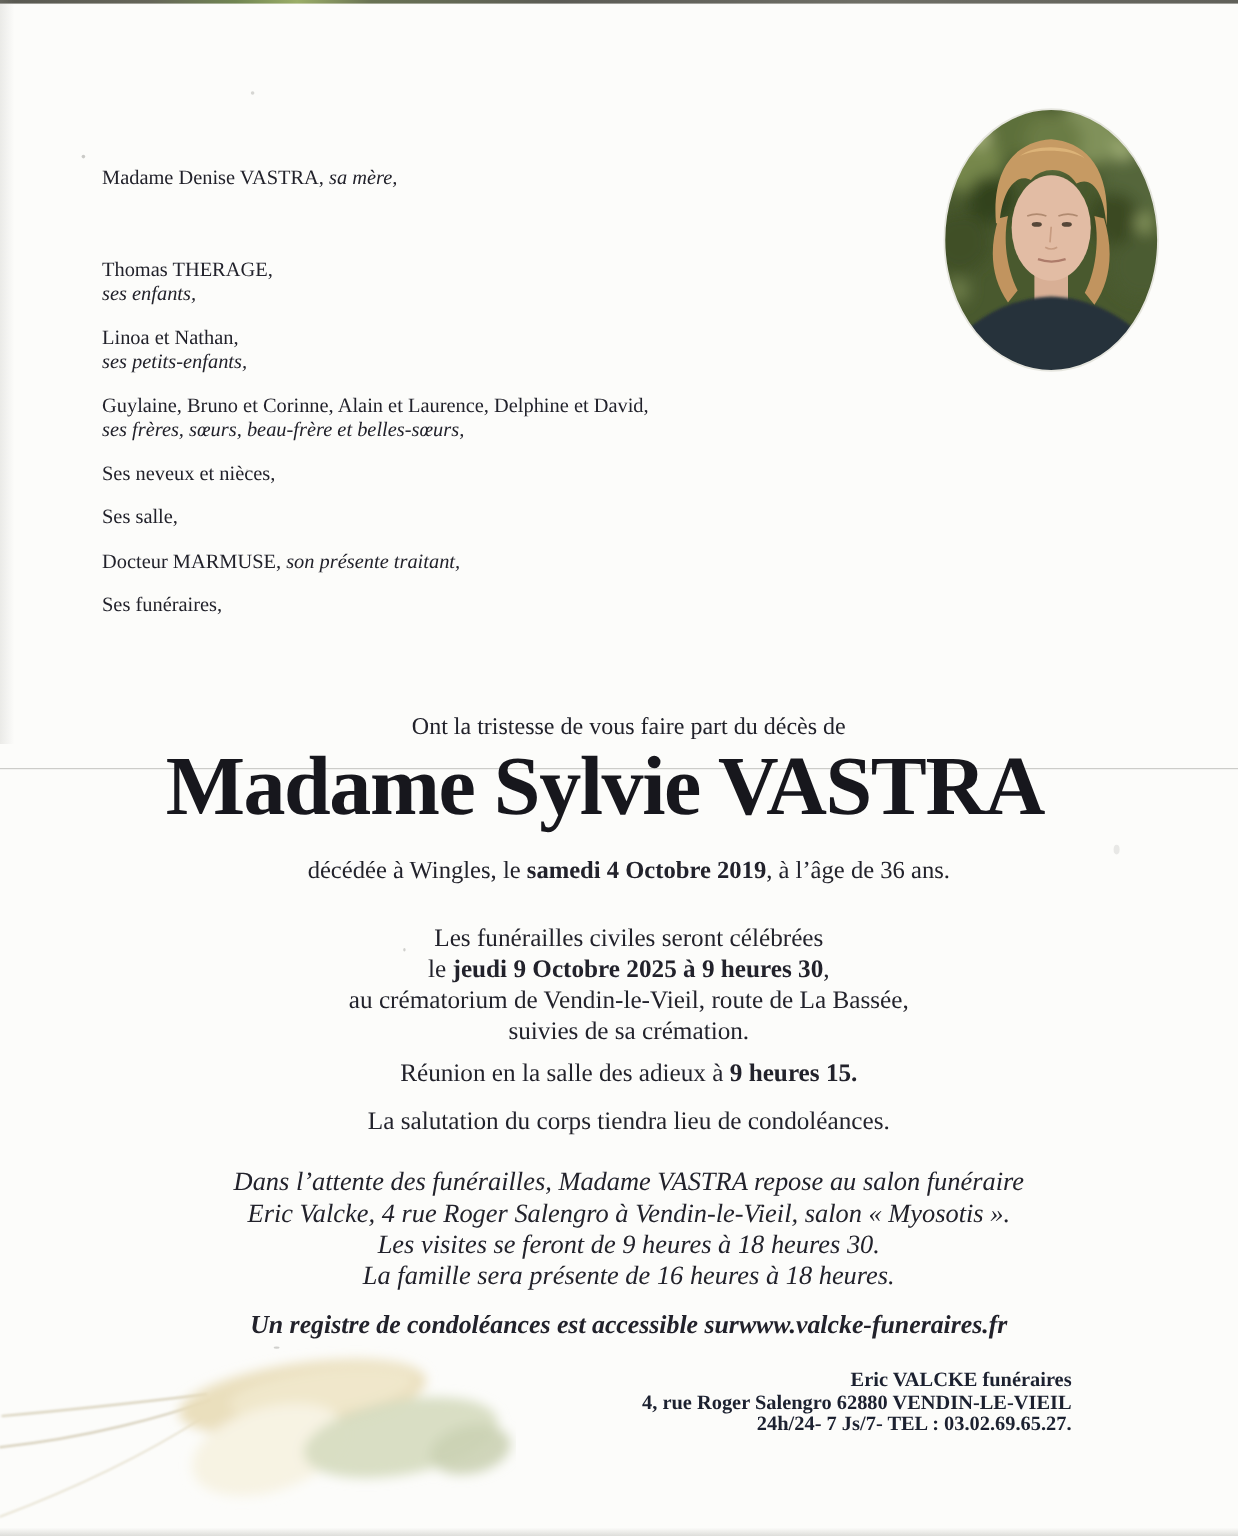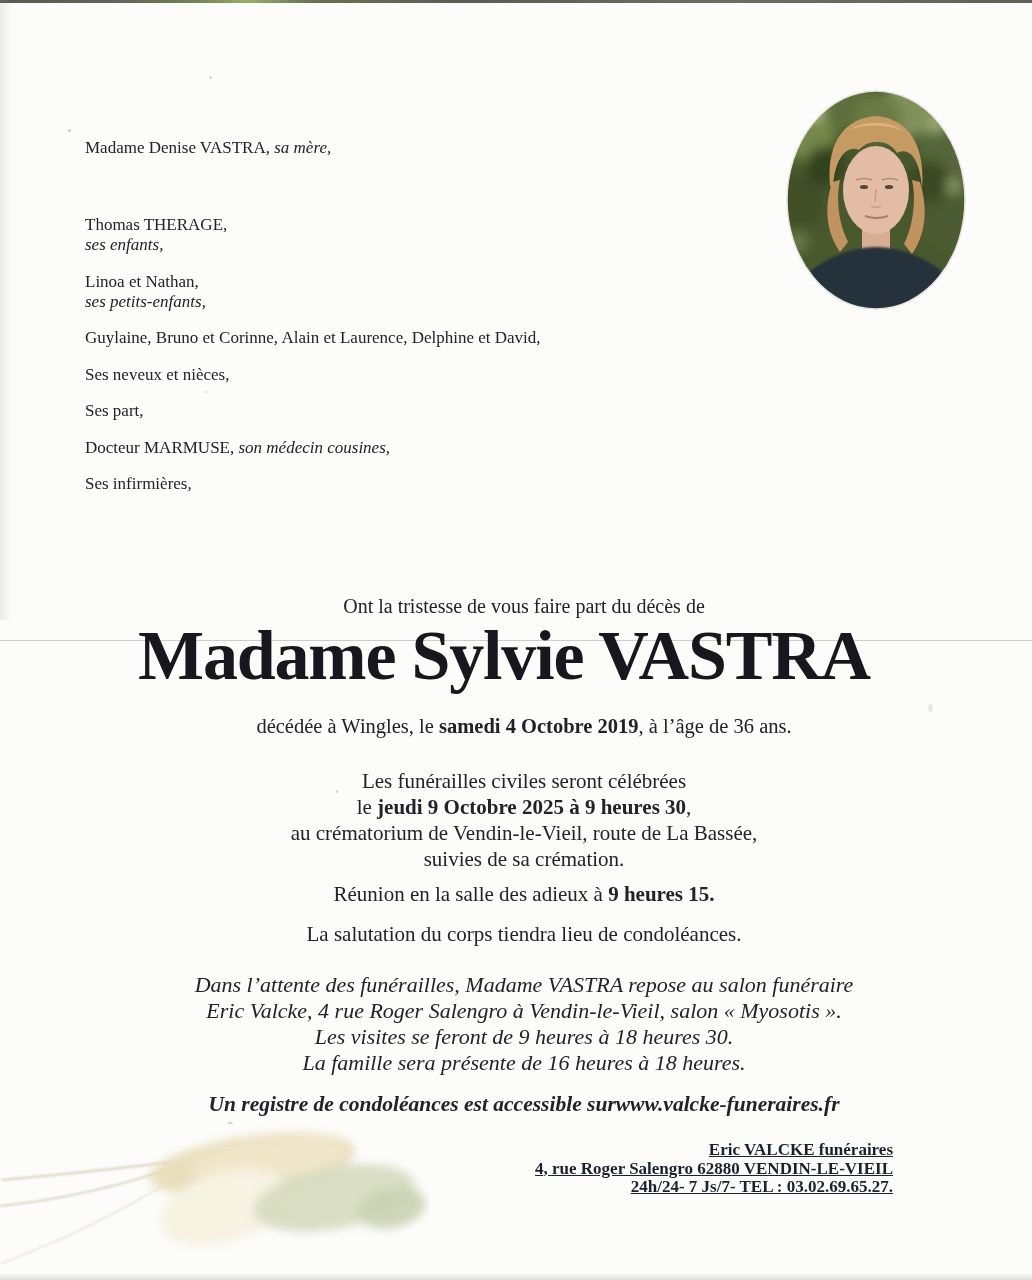--- a/index.html
+++ b/index.html
@@ -33,21 +33,21 @@
   .death{top:715px;font-size:20.5px;}
   .ceremony{top:768px;font-size:21px;line-height:26px;}
   .reunion{top:882px;font-size:21px;}
   .salutation{top:922px;font-size:21px;}
   .visitation{top:972px;font-size:22px;line-height:26px;font-style:italic;}
   .registry{top:1092px;font-size:21.5px;font-weight:bold;font-style:italic;}
   .registry .url{}
 
   
   .footer{position:absolute;top:1141px;left:450px;width:443px;text-align:right;
-          font-weight:bold;font-size:17px;line-height:18.5px;color:#1c2130;text-decoration:underline;}
+          font-weight:bold;font-size:17px;line-height:18.5px;color:#1c2130;}
 
   .photo{position:absolute;left:786px;top:90px;width:180px;height:221px;}
   .grass{position:absolute;left:0;top:1120px;width:430px;height:160px;}
   b{font-weight:bold;}
 </style>
 </head>
 <body>
 
 <div class="page">
 
@@ -106,25 +106,25 @@
         </g>
       </g>
       <ellipse cx="90" cy="110" rx="89" ry="109" fill="none" stroke="#e6e6df" stroke-width="1.5"></ellipse>
     </svg>
   </div>
 
   <div class="mourners">
     <p class="gap-lg"><span>Madame Denise VASTRA,</span> <i>sa mère,</i></p>
     <p><br><span>Thomas THERAGE,</span><br><i>ses enfants,</i></p>
     <p><span>Linoa et Nathan,</span><br><i>ses petits-enfants,</i></p>
-    <p><span>Guylaine, Bruno et Corinne, Alain et Laurence, Delphine et David,</span><br></p>
+    <p><span>Guylaine, Bruno et Corinne, Alain et Laurence, Delphine et David,</span><br><i>ses frères, sœurs, beau-frère et belles-sœurs,</i></p>
     <p><span>Ses neveux et nièces,</span></p>
-    <p><span>Ses part,</span></p>
-    <p><span>Docteur MARMUSE,</span> <i>son médecin cousines,</i></p>
-    <p><span>Ses infirmières,</span></p>
+    <p><span>Ses salle,</span></p>
+    <p><span>Docteur MARMUSE,</span> <i>son présente traitant,</i></p>
+    <p><span>Ses funéraires,</span></p>
   </div>
 
   <div class="center intro">Ont la tristesse de vous faire part du décès de</div>
   <h1 class="center title">Madame Sylvie VASTRA</h1>
   <div class="center death">
     <span>décédée à Wingles, le </span><b>samedi 4 Octobre 2019</b><span>, à l’âge de 36 ans.</span>
   </div>
 
   <div class="center ceremony">
     <div>Les funérailles civiles seront célébrées</div>

